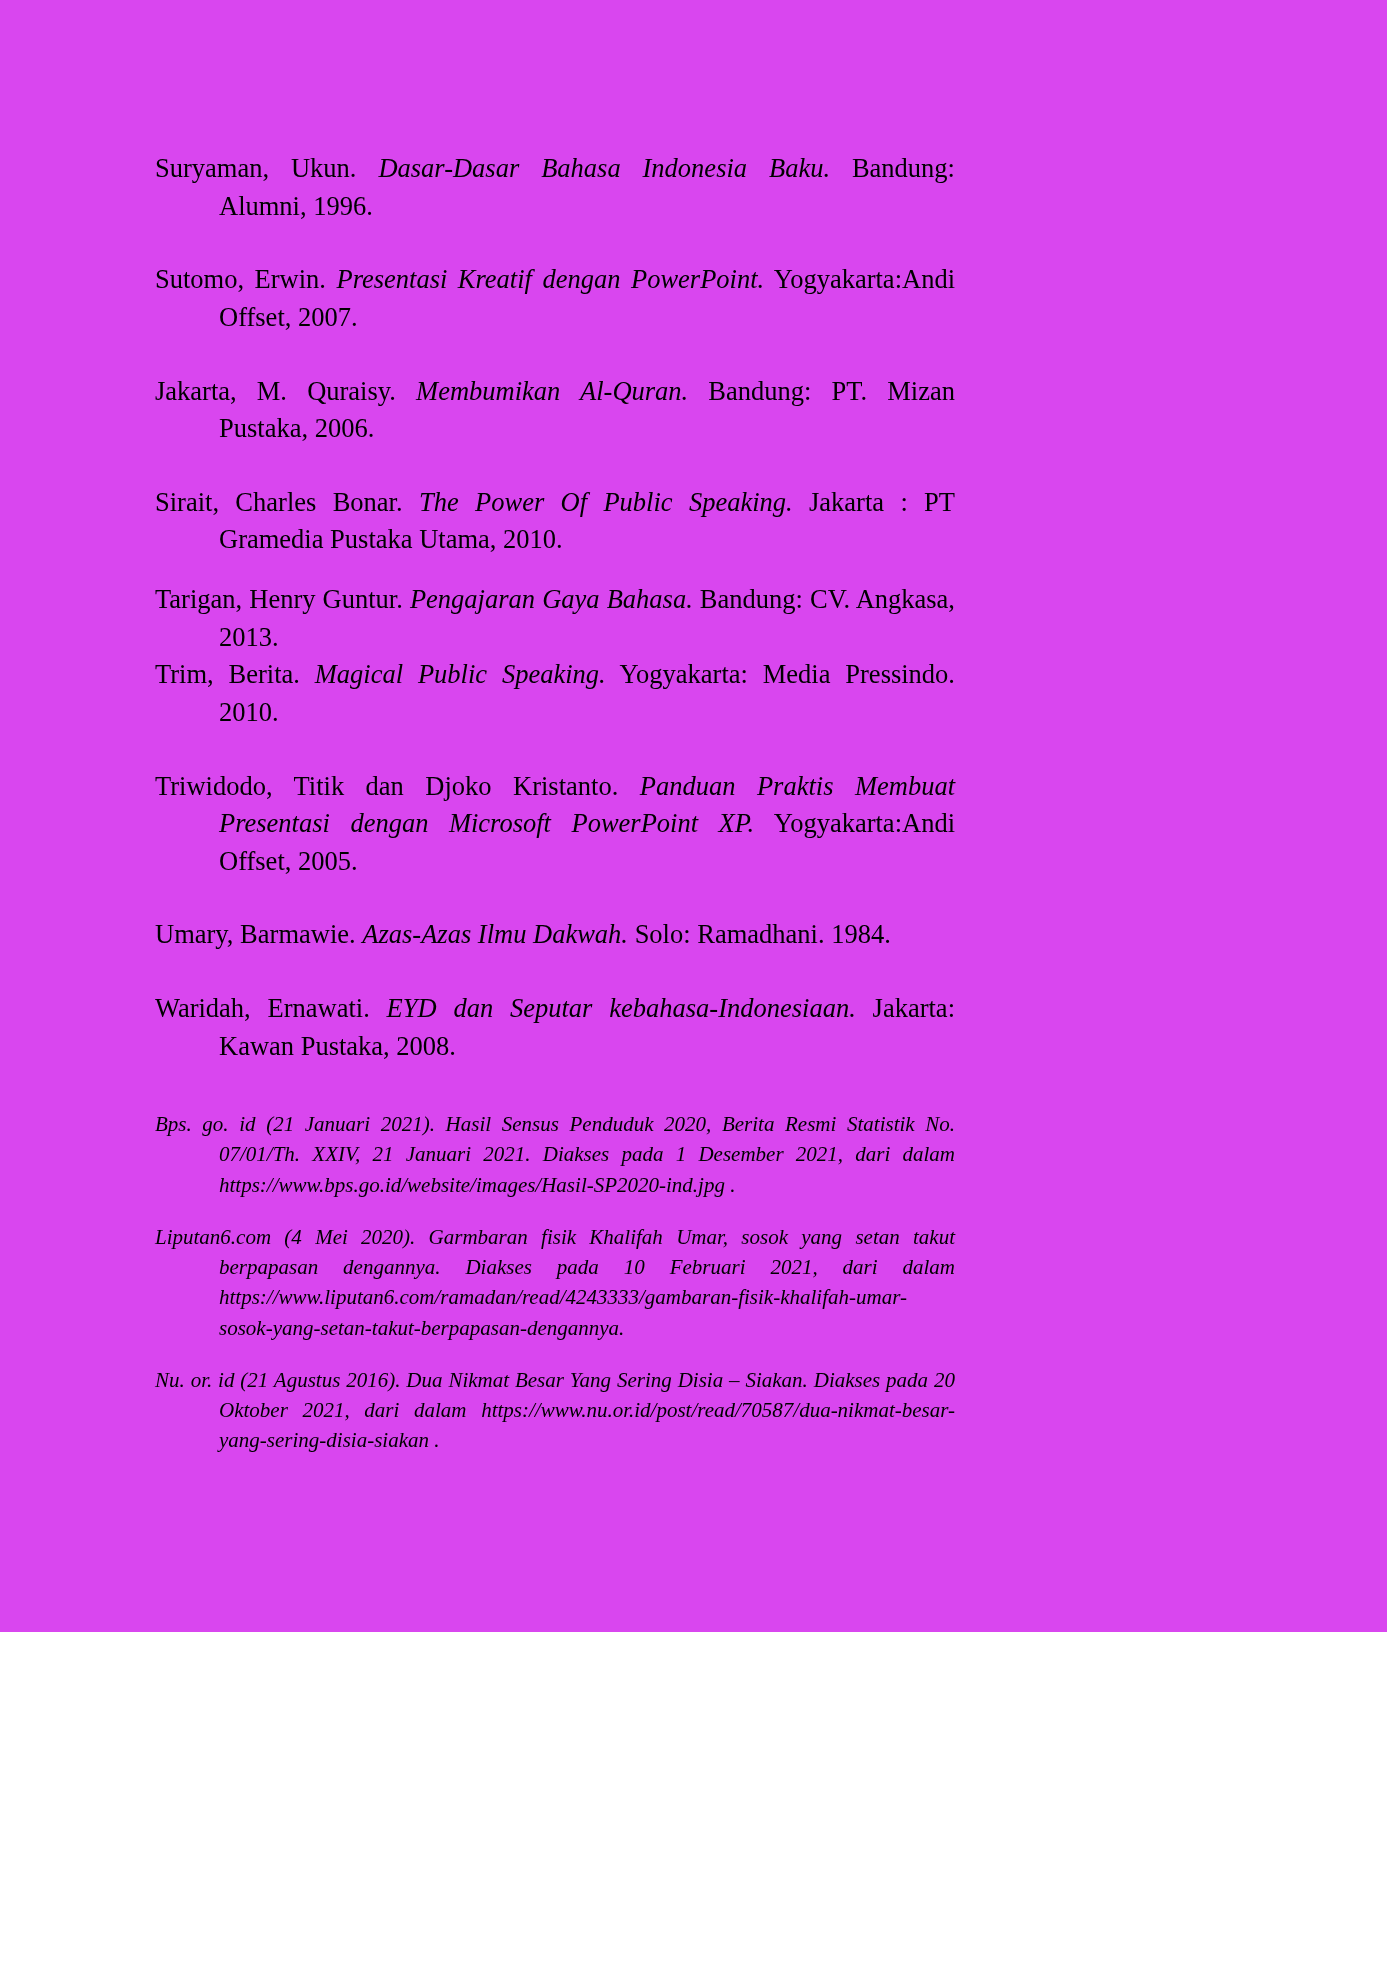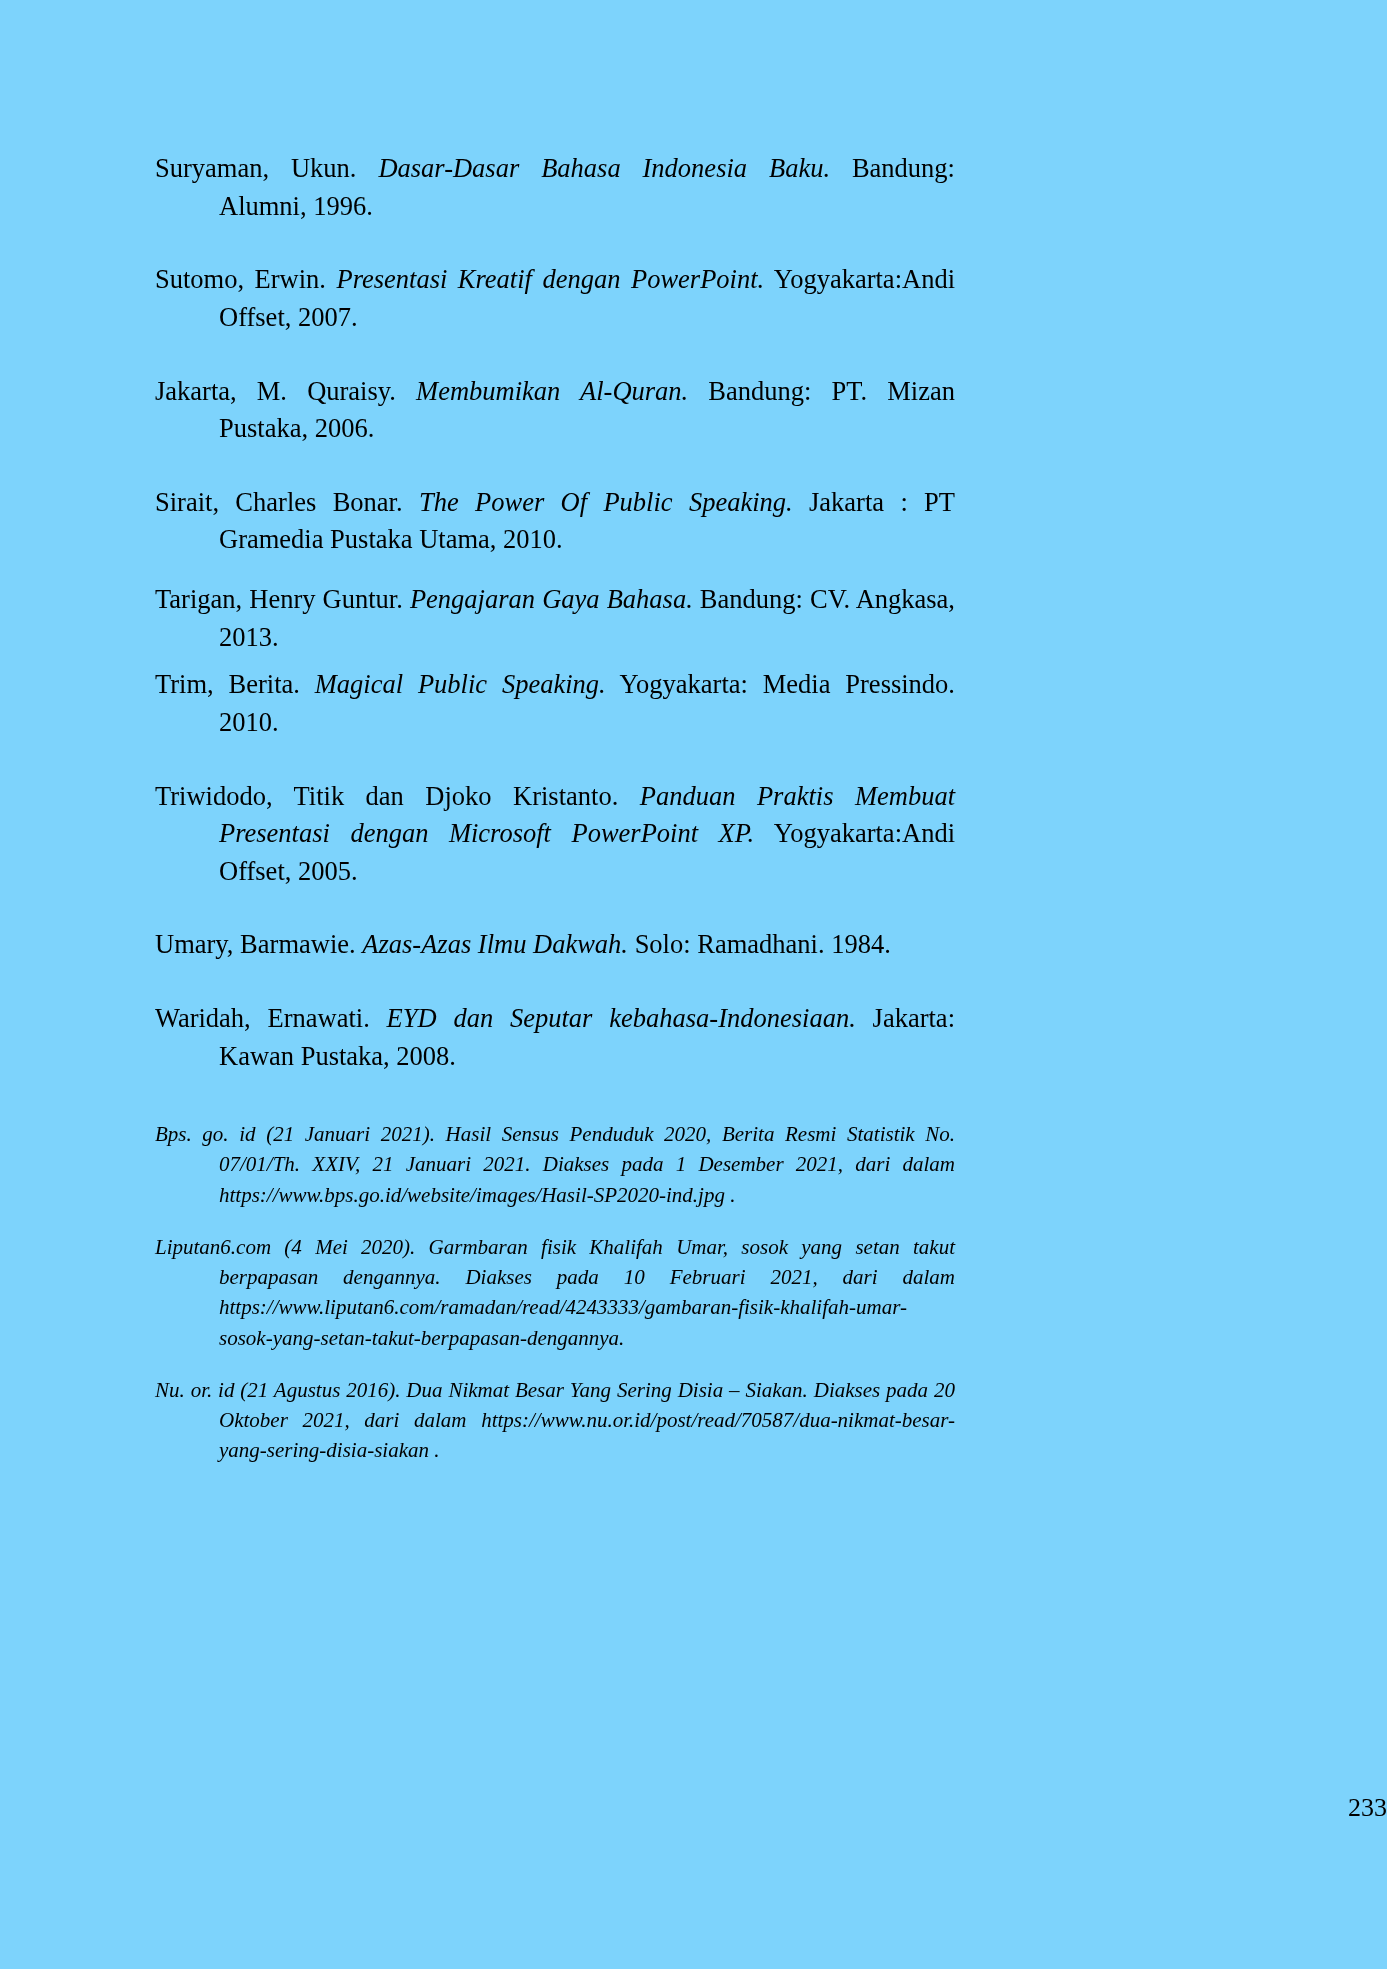--- a/index.html
+++ b/index.html
@@ -8,22 +8,22 @@
     padding: 0;
     background: #ffffff;
   }
   body {
     font-family: "Liberation Serif", "DejaVu Serif", serif;
     color: #000000;
   }
   #page {
     position: relative;
     width: 1387px;
-    height: 1969px;
-    background: #7dd3fc;
+    height: 1632px;
+    background: #d946ef;
     overflow: hidden;
     box-sizing: border-box;
   }
   #content {
     position: absolute;
     left: 155px;
     top: 150px;
     width: 800px;
   }
   .entry {
@@ -34,21 +34,21 @@
     padding-left: 64px;
     text-indent: -64px;
     margin: 0 0 0 0;
   }
   .entry .it { font-style: italic; }
   .entry .rm { font-style: normal; }
 
   
   .gap-lg { margin-bottom: 36px; }
   .gap-md { margin-bottom: 22px; }
-  .gap-sm { margin-bottom: 10px; }
+  .gap-sm { }
 
   
   .entry.web {
     font-style: italic;
     font-size: 21px;
     line-height: 1.44;
   }
 
   #web-refs {
     margin-top: 44px;

